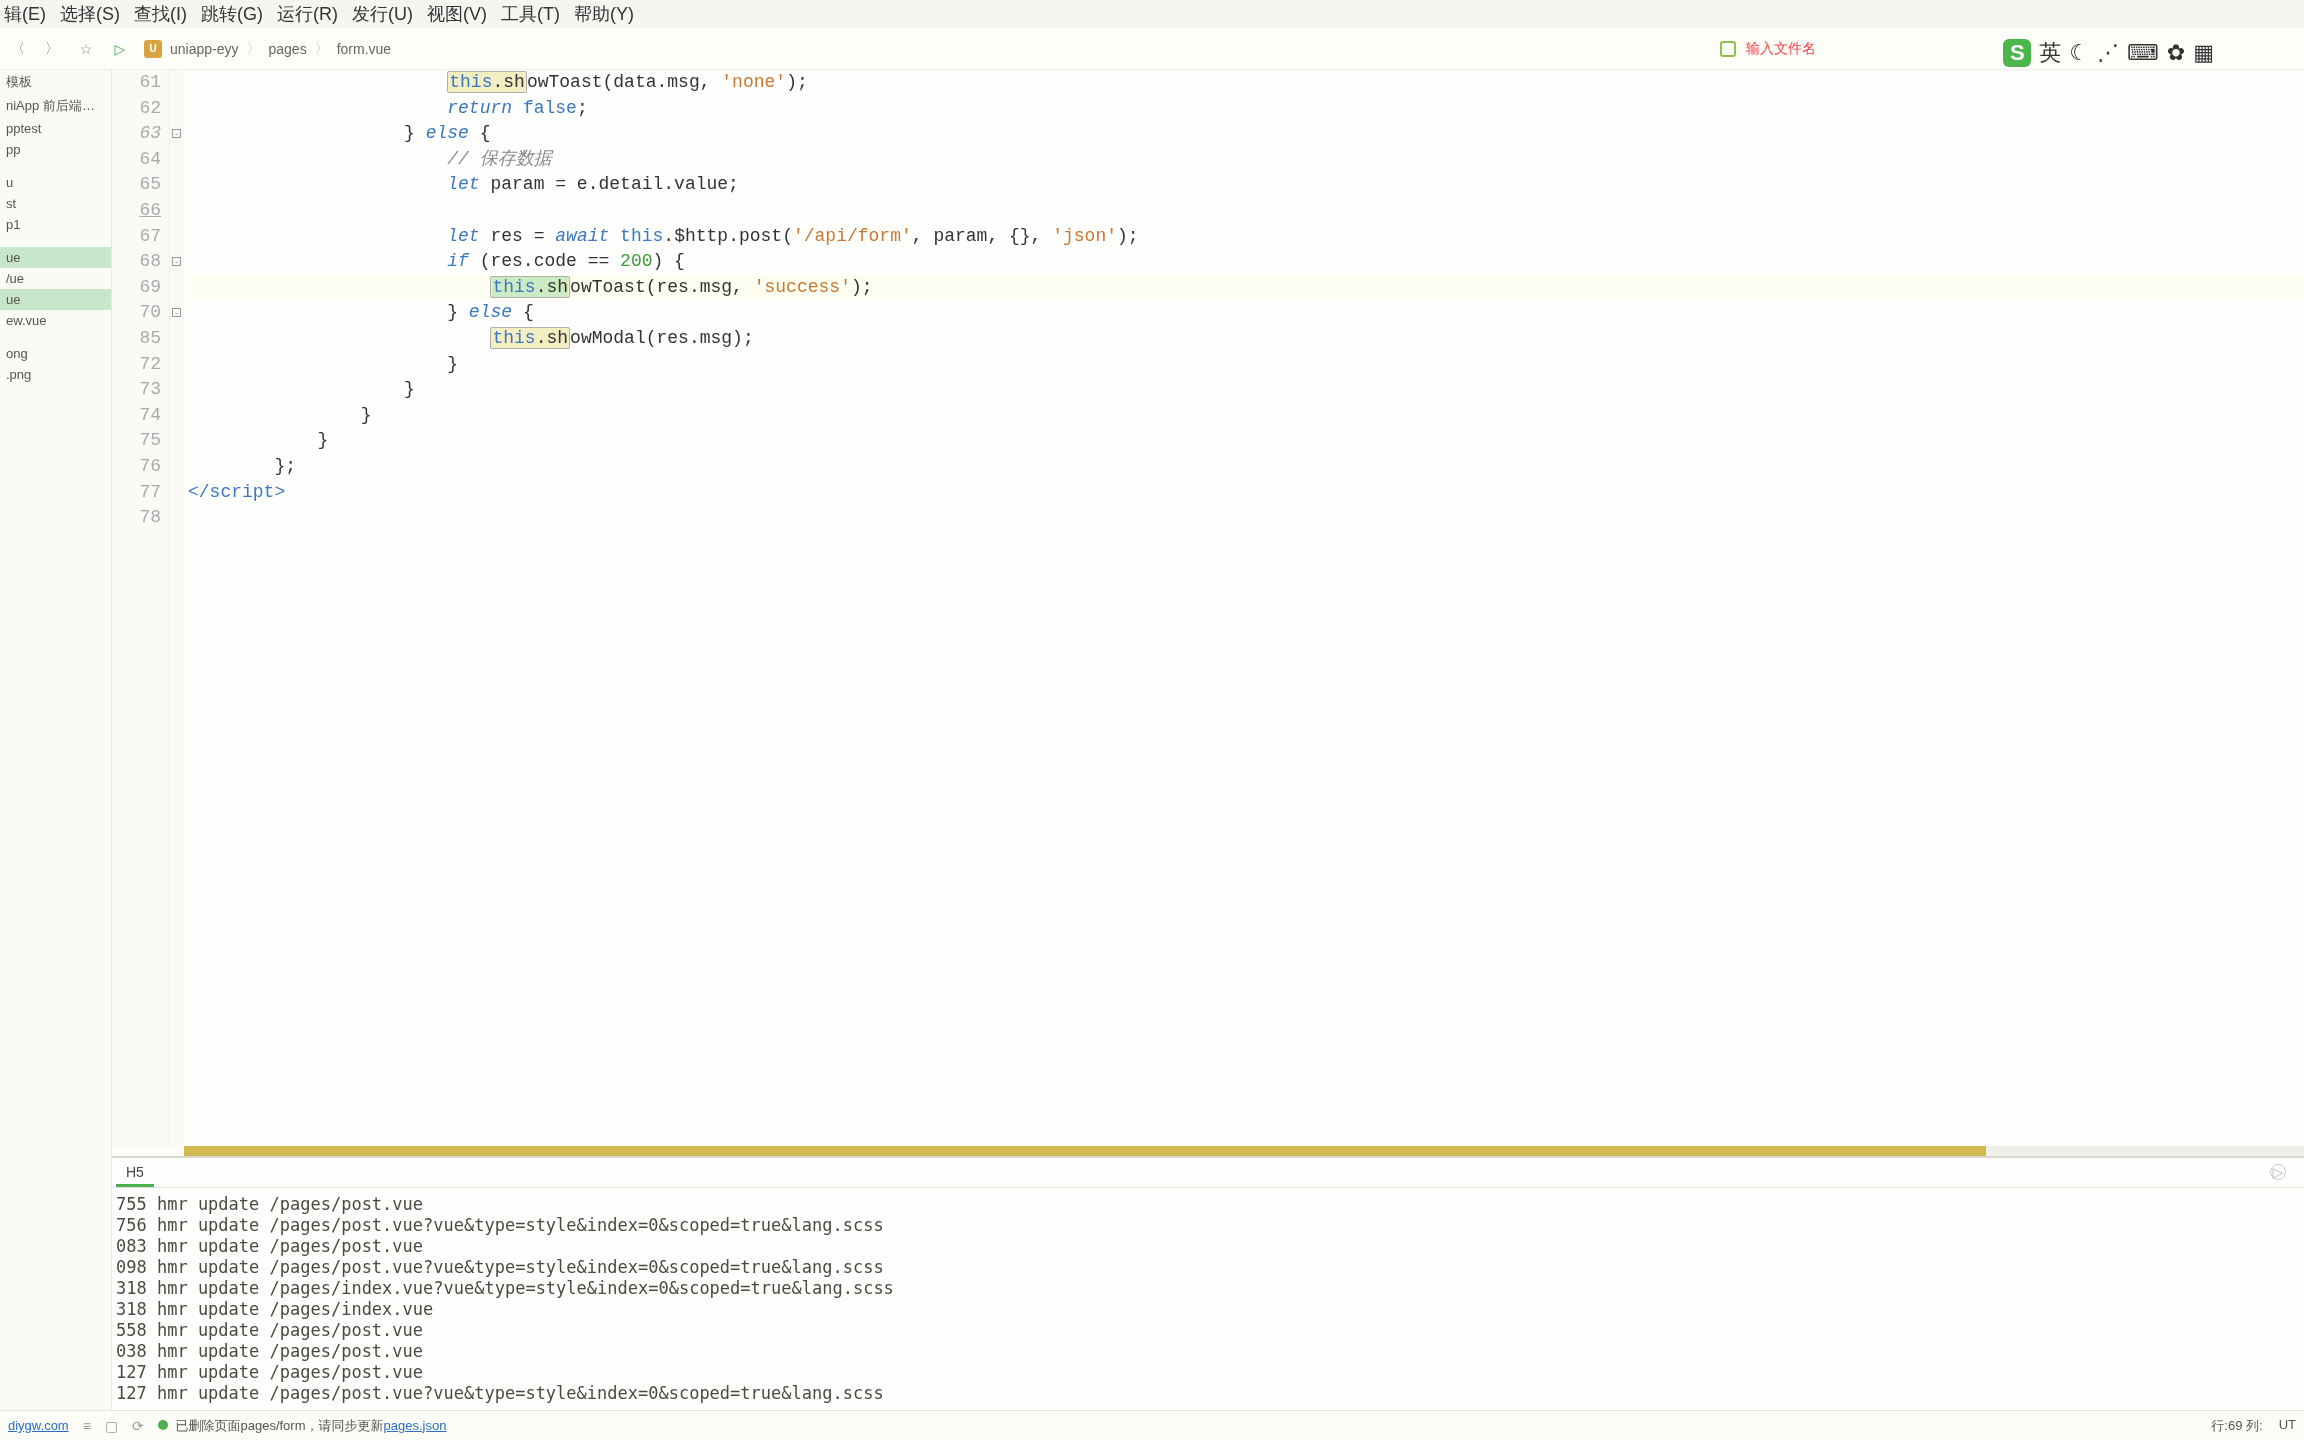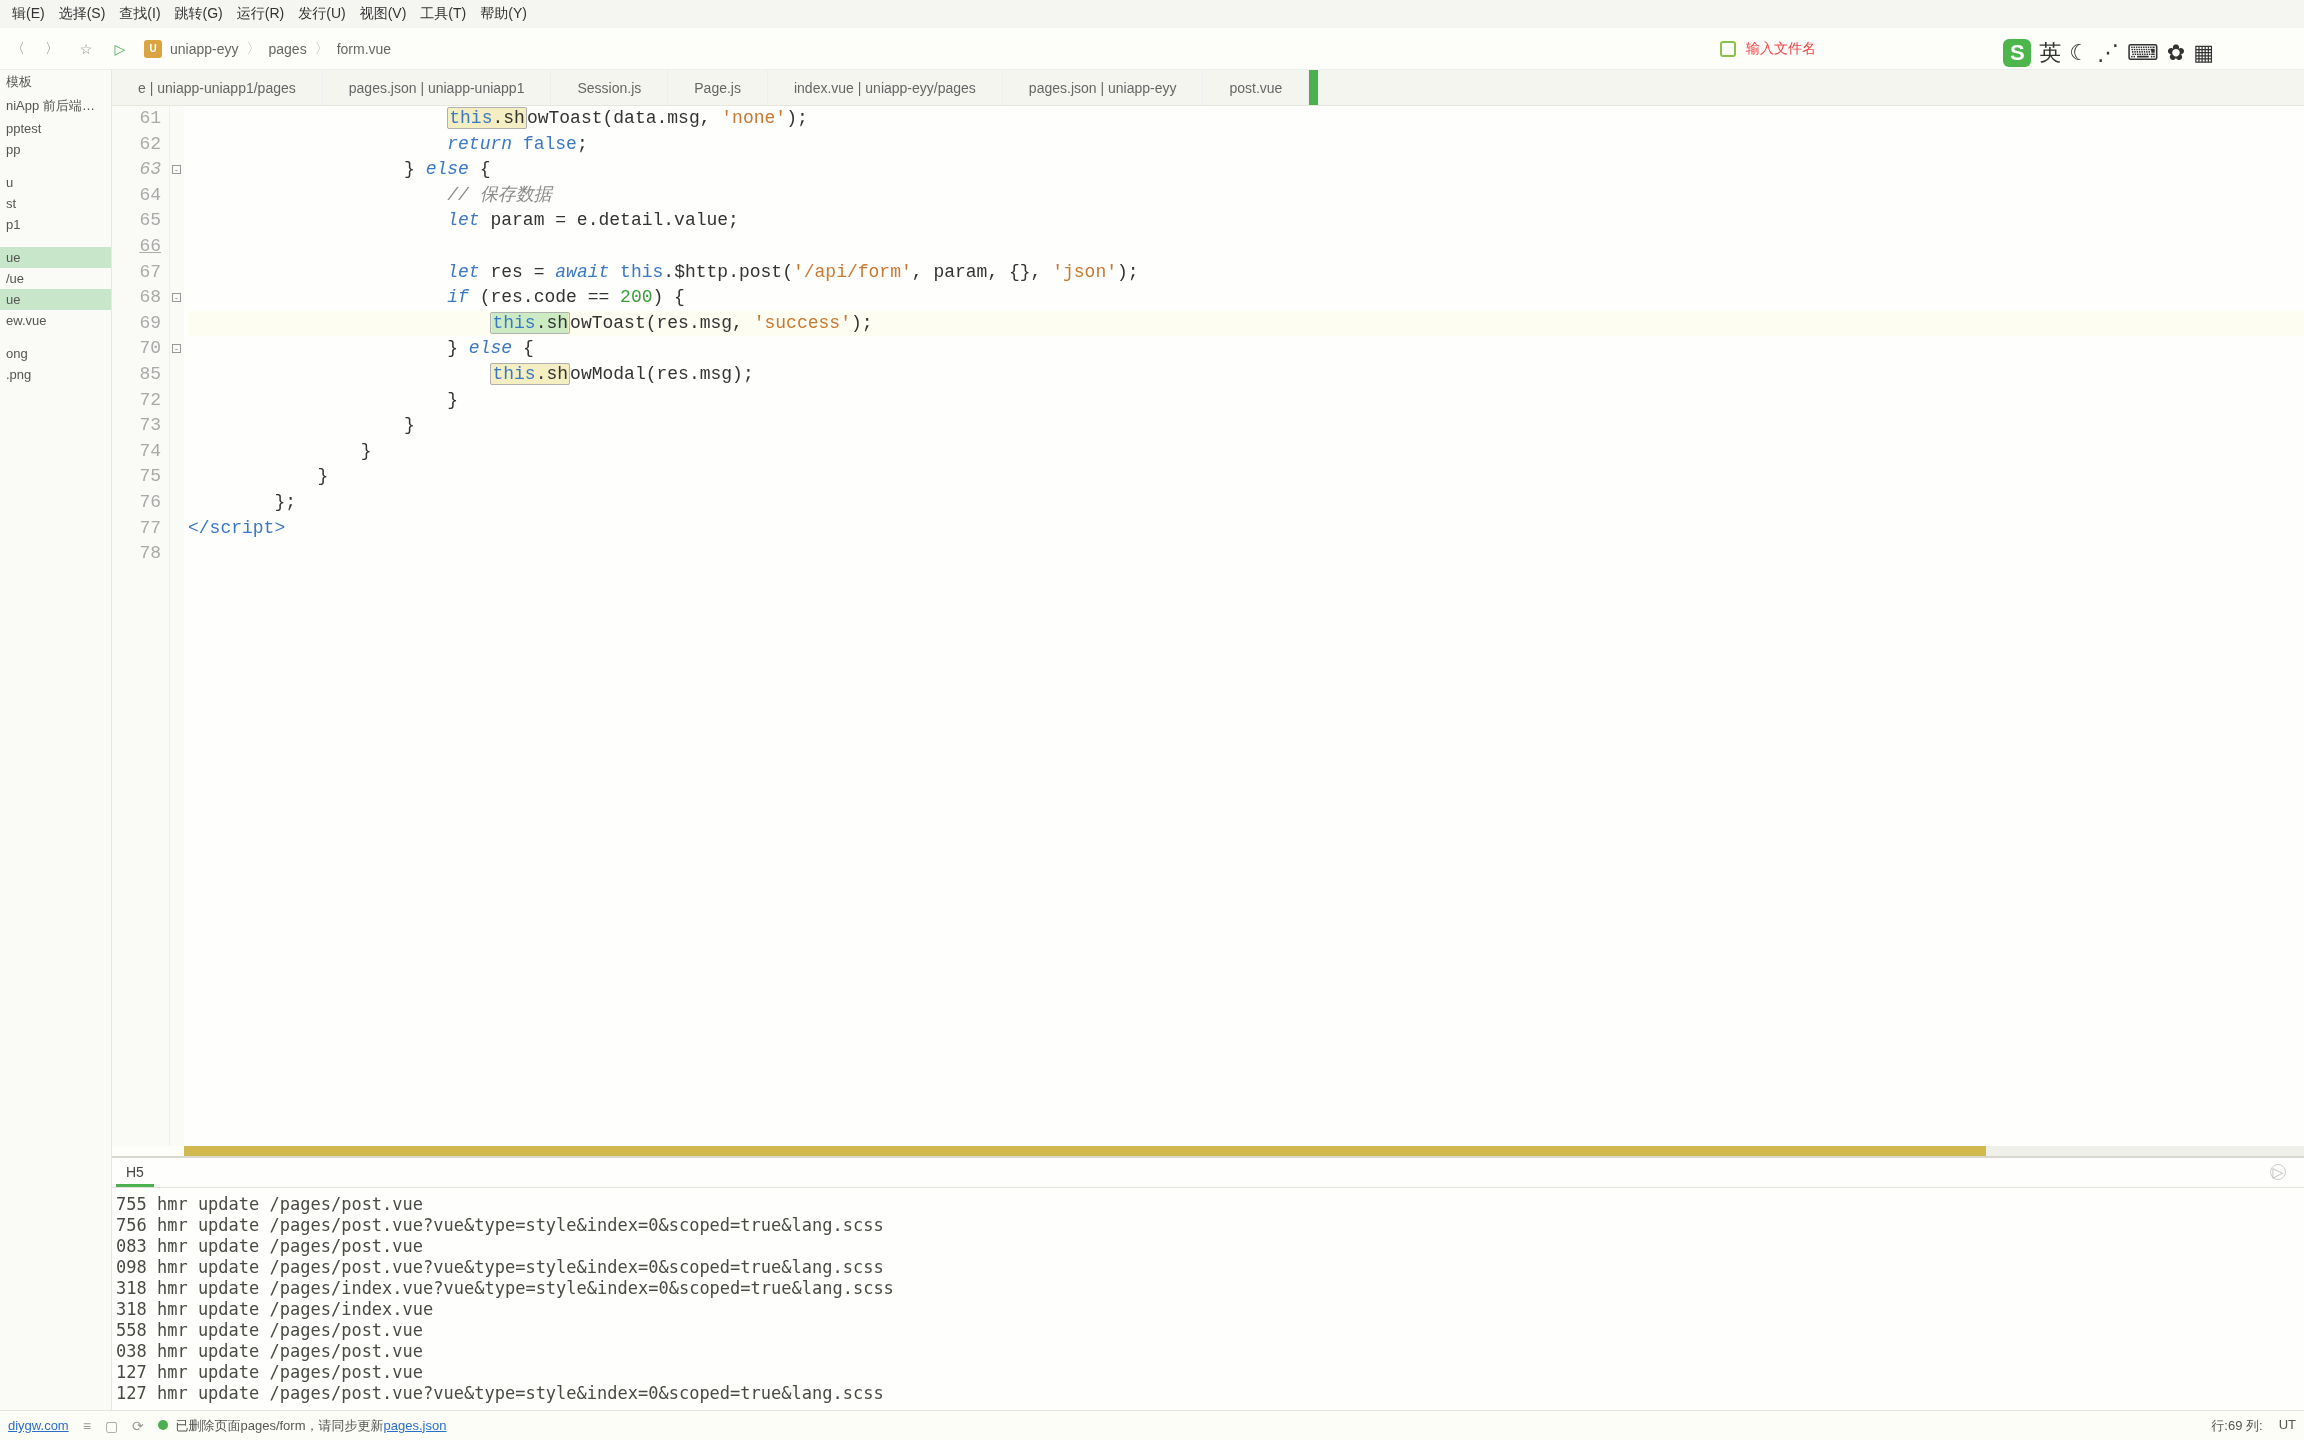--- a/index.html
+++ b/index.html
@@ -13,23 +13,23 @@
     overflow: hidden;
     position: relative;
   }
   
   
   .menubar {
     height: 28px;
     background: #f5f5f2;
     display: flex;
     align-items: center;
-    padding: 0 12px;
+    padding: 0 4px;
     gap: 14px;
-    font-size: 14px;
+    font-size: 18px;
   }
   .menubar .menu-item { cursor: pointer; }
   .menubar .title {
     flex: 1;
     text-align: center;
     color: #555;
   }
   .right-icons {
     position: absolute;
     right: 90px;
@@ -363,30 +363,20 @@
       <div class="sb-item">/ue</div>
       <div class="sb-item sel">ue</div>
       <div class="sb-item">ew.vue</div>
       <div class="spacer"></div>
       <div class="sb-item">ong</div>
       <div class="sb-item">.png</div>
     </div>
 
   <div class="editor-area">
 
-    <div class="tabstrip" id="tabstrip">
-    <div class="tab">e | uniapp-uniapp1/pages</div>
-        <div class="tab">pages.json | uniapp-uniapp1</div>
-        <div class="tab">Session.js</div>
-        <div class="tab">Page.js</div>
-        <div class="tab">index.vue | uniapp-eyy/pages</div>
-        <div class="tab">pages.json | uniapp-eyy</div>
-        <div class="tab">post.vue</div>
-        <div class="tab overflow-ind"></div>
-      </div>
 
     <div class="editor">
       <div class="gutter" id="gutter">
           <div style="height: 25.6px;">61</div>
           <div style="height: 25.6px;">62</div>
           <div style="height: 25.6px; font-style: italic;">63</div>
           <div style="height: 25.6px;">64</div>
           <div style="height: 25.6px;">65</div>
           <div style="height: 25.6px; text-decoration: underline;">66</div>
           <div style="height: 25.6px;">67</div>

